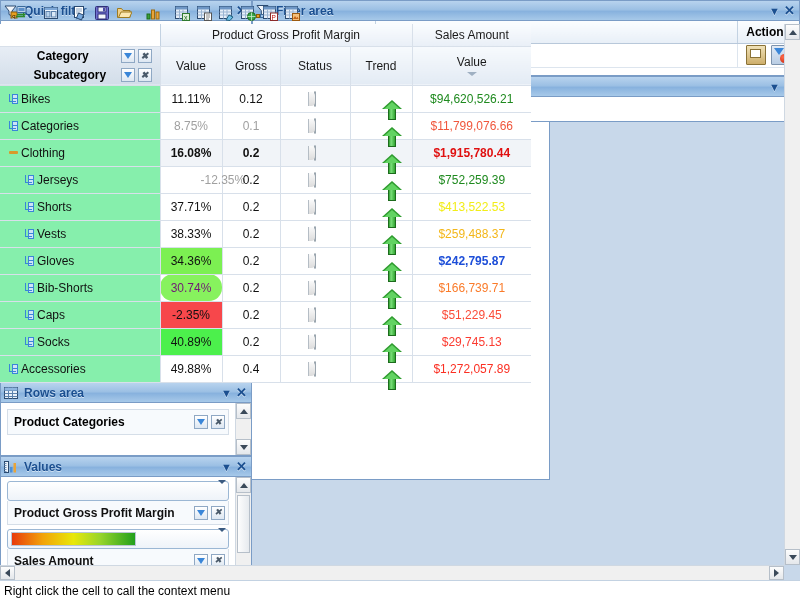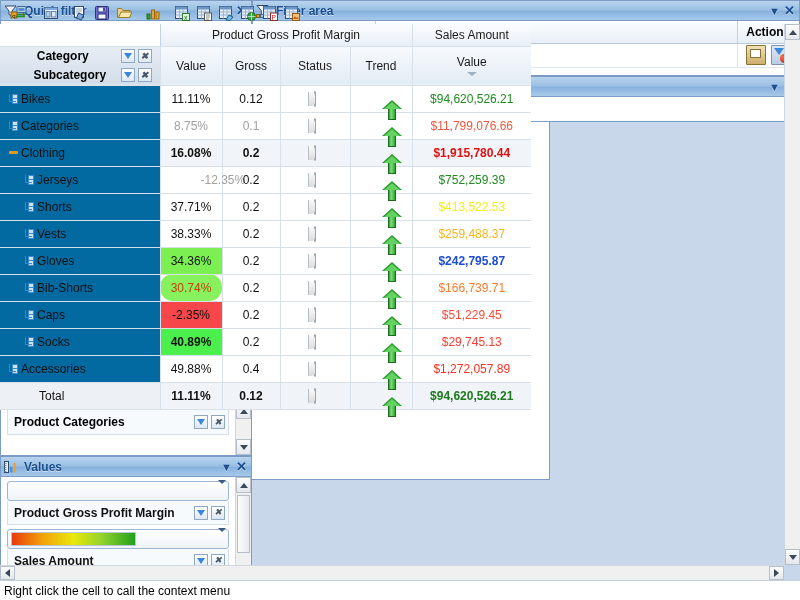--- a/index.html
+++ b/index.html
@@ -160,21 +160,21 @@
   }
   .ghead .sortmark{display:block;margin:3px auto 0 auto;width:0;height:0;
     border-left:5px solid transparent;border-right:5px solid transparent;border-top:4px solid #9fb0c2;}
   .rowhdrcell{
     background:linear-gradient(180deg,#e7edf5,#d2dde9);
     border-right:1px solid #a8bbd0;border-bottom:1px solid #b8c8da;padding:0 3px;vertical-align:middle;
   }
   .rowhdr-inner{display:flex;align-items:center;height:19px;}
   .rowhdr-inner .rl{flex:1;font-weight:bold;font-size:12px;color:#000;white-space:nowrap;}
 
-  .rh{background:#0369a1;border-right:1px solid #a8bbd0;border-bottom:1px solid #dbe3ec;height:27px;}
+  .rh{background:#86efac;border-right:1px solid #a8bbd0;border-bottom:1px solid #dbe3ec;height:27px;}
   .rh .cell{display:flex;align-items:center;height:100%;white-space:nowrap;}
   .rh .cell .exp{width:16px;flex:0 0 16px;display:flex;align-items:center;justify-content:center;}
   .rh .cell .txt{font-size:12px;color:#111;}
   .rh.lvl1 .cell{padding-left:0px;}
   .rh.lvl2 .cell{padding-left:16px;}
   .rh.total{background:#edf1f6;}
   .rh.total .cell{padding-left:18px;}
   
   .leaf{width:10px;height:10px;position:relative;}
   .leaf:before{content:"";position:absolute;left:1px;top:0;width:1px;height:8px;background:#3a86d8;}
@@ -844,21 +844,21 @@
                 <div class="cell">
                   <span class="exp">
                     <span class="leaf">
                       <i></i>
                       <u></u>
                     </span>
                   </span>
                   <span class="txt">Bib-Shorts</span>
                 </div>
               </td>
-              <td class="gdata " style="color: #c2410c; background: rgb(135, 242, 94); border-radius: 13px;">30.74%</td>
+              <td class="gdata " style="color: #701a75; background: rgb(135, 242, 94); border-radius: 13px;">30.74%</td>
               <td class="gdata " style="color: rgb(17, 17, 17);">0.2</td>
               <td class="gdata ctr "><span class="sbar"><span class="fill green" style="width:86%"></span><span class="cap"></span></span></td>
               <td class="gdata ctr "><span class="arrow-up"><span class="stem"></span><span class="head"></span><span class="head2"></span></span></td>
               <td class="gdata " style="color: rgb(250, 123, 42); border-right: none;">$166,739.71</td>
             </tr>
             <tr>
               <td class="rh lvl2">
                 <div class="cell">
                   <span class="exp">
                     <span class="leaf">
@@ -880,21 +880,21 @@
                 <div class="cell">
                   <span class="exp">
                     <span class="leaf">
                       <i></i>
                       <u></u>
                     </span>
                   </span>
                   <span class="txt">Socks</span>
                 </div>
               </td>
-              <td class="gdata " style="color: rgb(17, 17, 17); background: rgb(76, 240, 76); font-weight: bold;">40.89%</td>
+              <td class="gdata " style="color: rgb(17, 17, 17); background: rgb(76, 240, 76);">40.89%</td>
               <td class="gdata " style="color: rgb(17, 17, 17);">0.2</td>
               <td class="gdata ctr "><span class="sbar"><span class="fill green" style="width:92%"></span><span class="cap"></span></span></td>
               <td class="gdata ctr "><span class="arrow-up"><span class="stem"></span><span class="head"></span><span class="head2"></span></span></td>
               <td class="gdata " style="color: rgb(251, 59, 48); border-right: none;">$29,745.13</td>
             </tr>
             <tr>
               <td class="rh lvl1">
                 <div class="cell">
                   <span class="exp">
                     <span class="leaf">
@@ -903,33 +903,20 @@
                     </span>
                   </span>
                   <span class="txt">Accessories</span>
                 </div>
               </td>
               <td class="gdata " style="color: rgb(17, 17, 17);">49.88%</td>
               <td class="gdata " style="color: rgb(17, 17, 17);">0.4</td>
               <td class="gdata ctr "><span class="sbar"><span class="fill green" style="width:90%"></span><span class="cap"></span></span></td>
               <td class="gdata ctr "><span class="arrow-up"><span class="stem"></span><span class="head"></span><span class="head2"></span></span></td>
               <td class="gdata " style="color: rgb(251, 47, 34); border-right: none;">$1,272,057.89</td>
-            </tr>
-            <tr>
-              <td class="rh lvl1 total">
-                <div class="cell">
-                  <span class="exp"></span>
-                  <span class="txt">Total</span>
-                </div>
-              </td>
-              <td class="gdata bold totrow" style="color: rgb(17, 17, 17);">11.11%</td>
-              <td class="gdata bold totrow" style="color: rgb(17, 17, 17);">0.12</td>
-              <td class="gdata ctr totrow"><span class="sbar"><span class="fill green" style="width:92%"></span><span class="cap"></span></span></td>
-              <td class="gdata ctr totrow"><span class="arrow-up"><span class="stem"></span><span class="head"></span><span class="head2"></span></span></td>
-              <td class="gdata bold totrow" style="color: rgb(29, 122, 29); border-right: none;">$94,620,526.21</td>
             </tr>
           </tbody>
       </table>
     </div>
 
     <div class="vsb" style="top:24px;bottom:35px;">
       <div class="sbtn">
           <i class="tri-up-s"></i>
         </div>
       <div class="sbtn bot">

